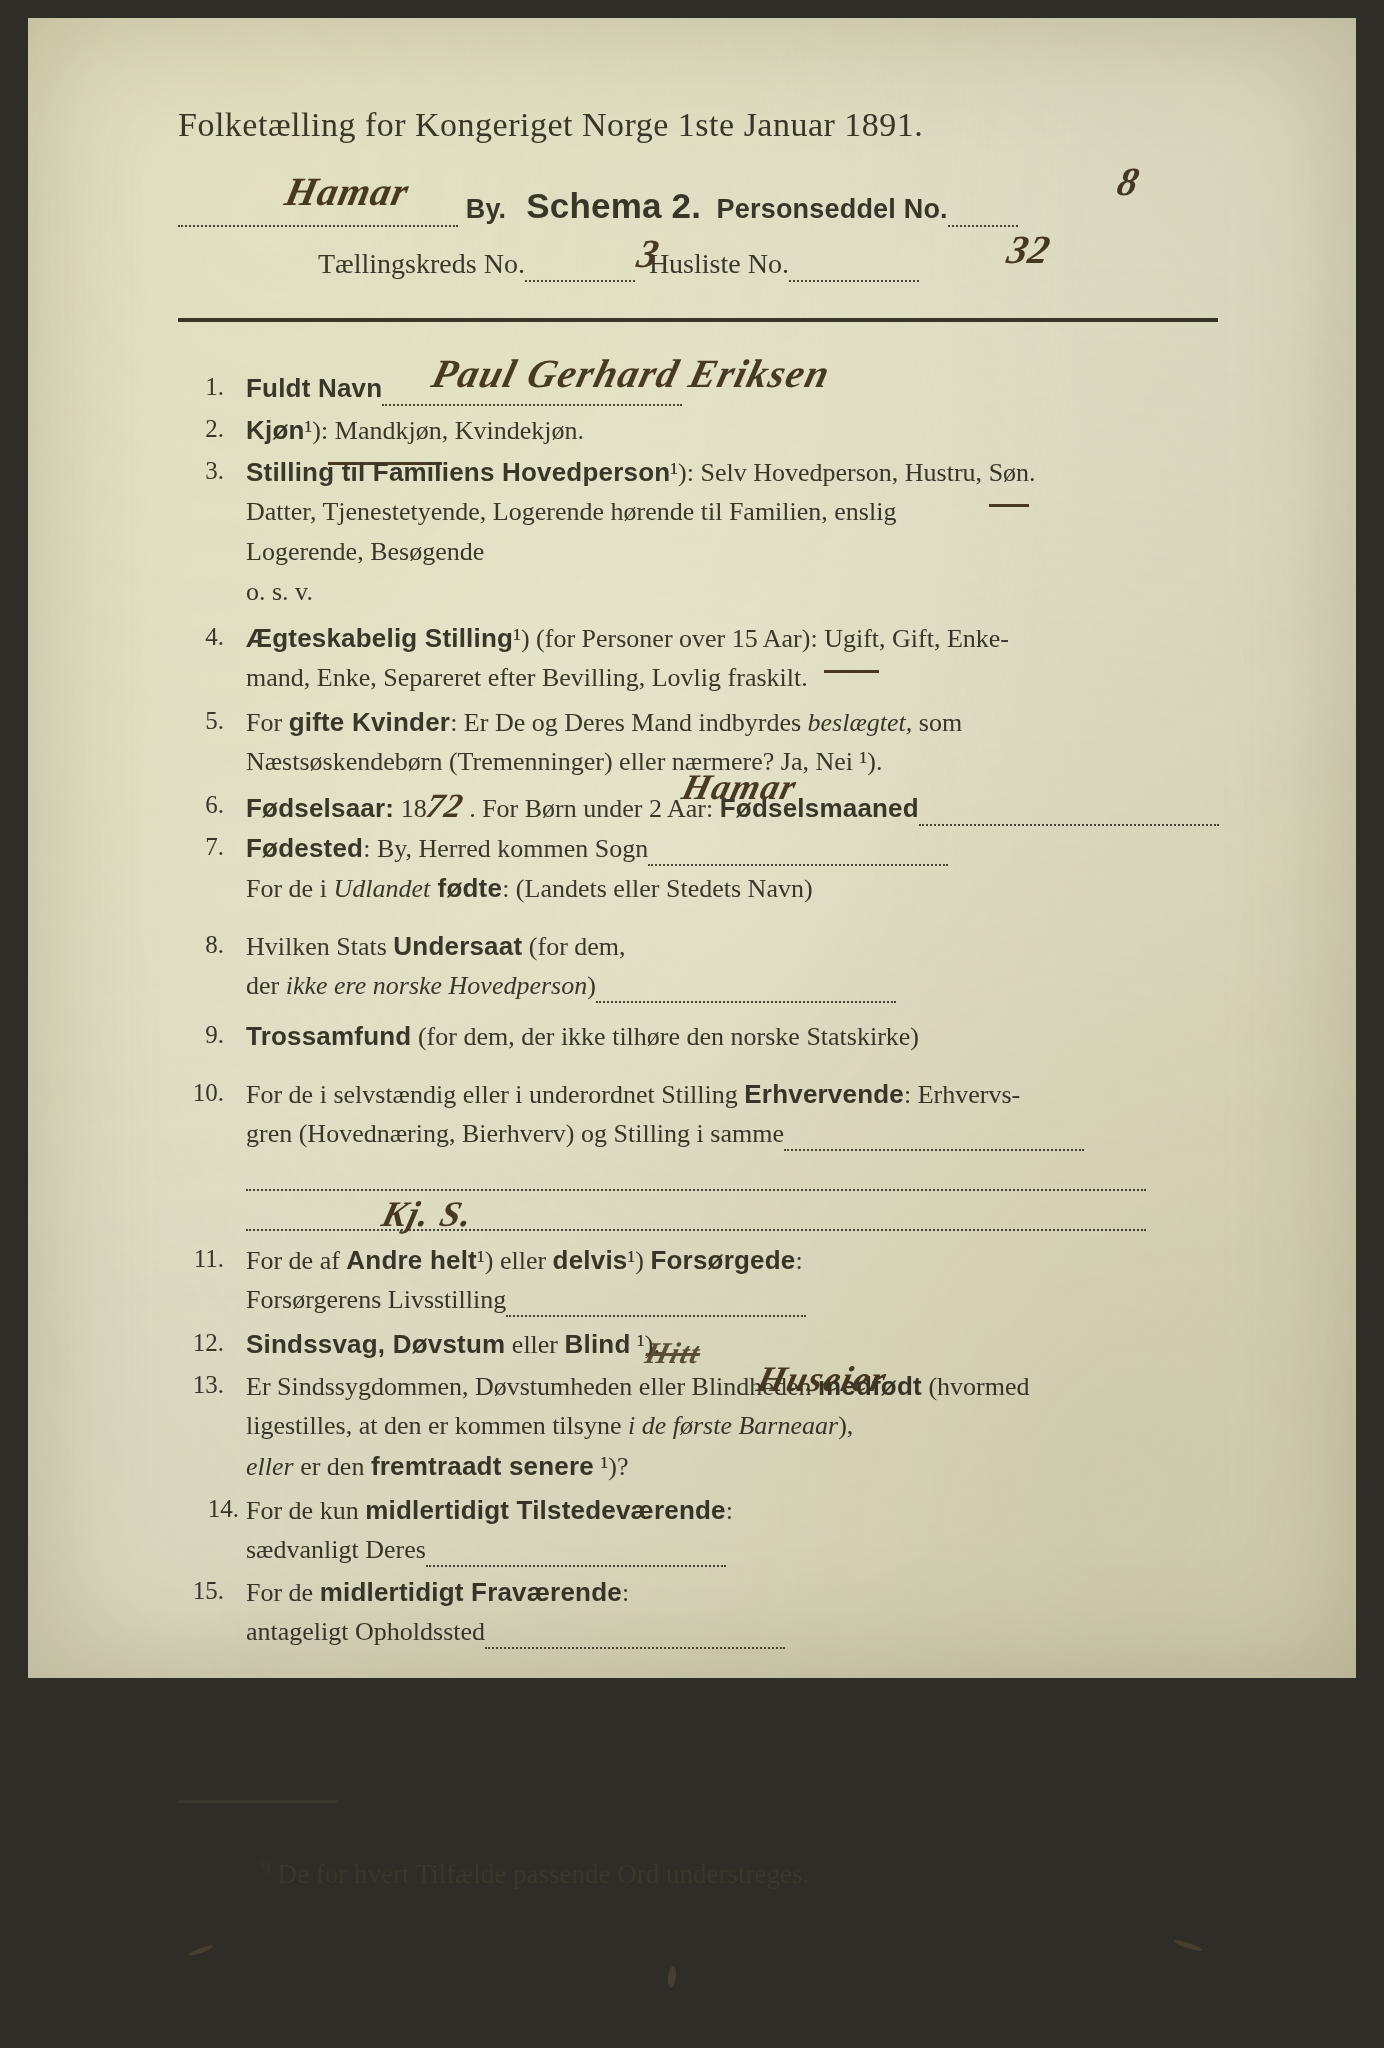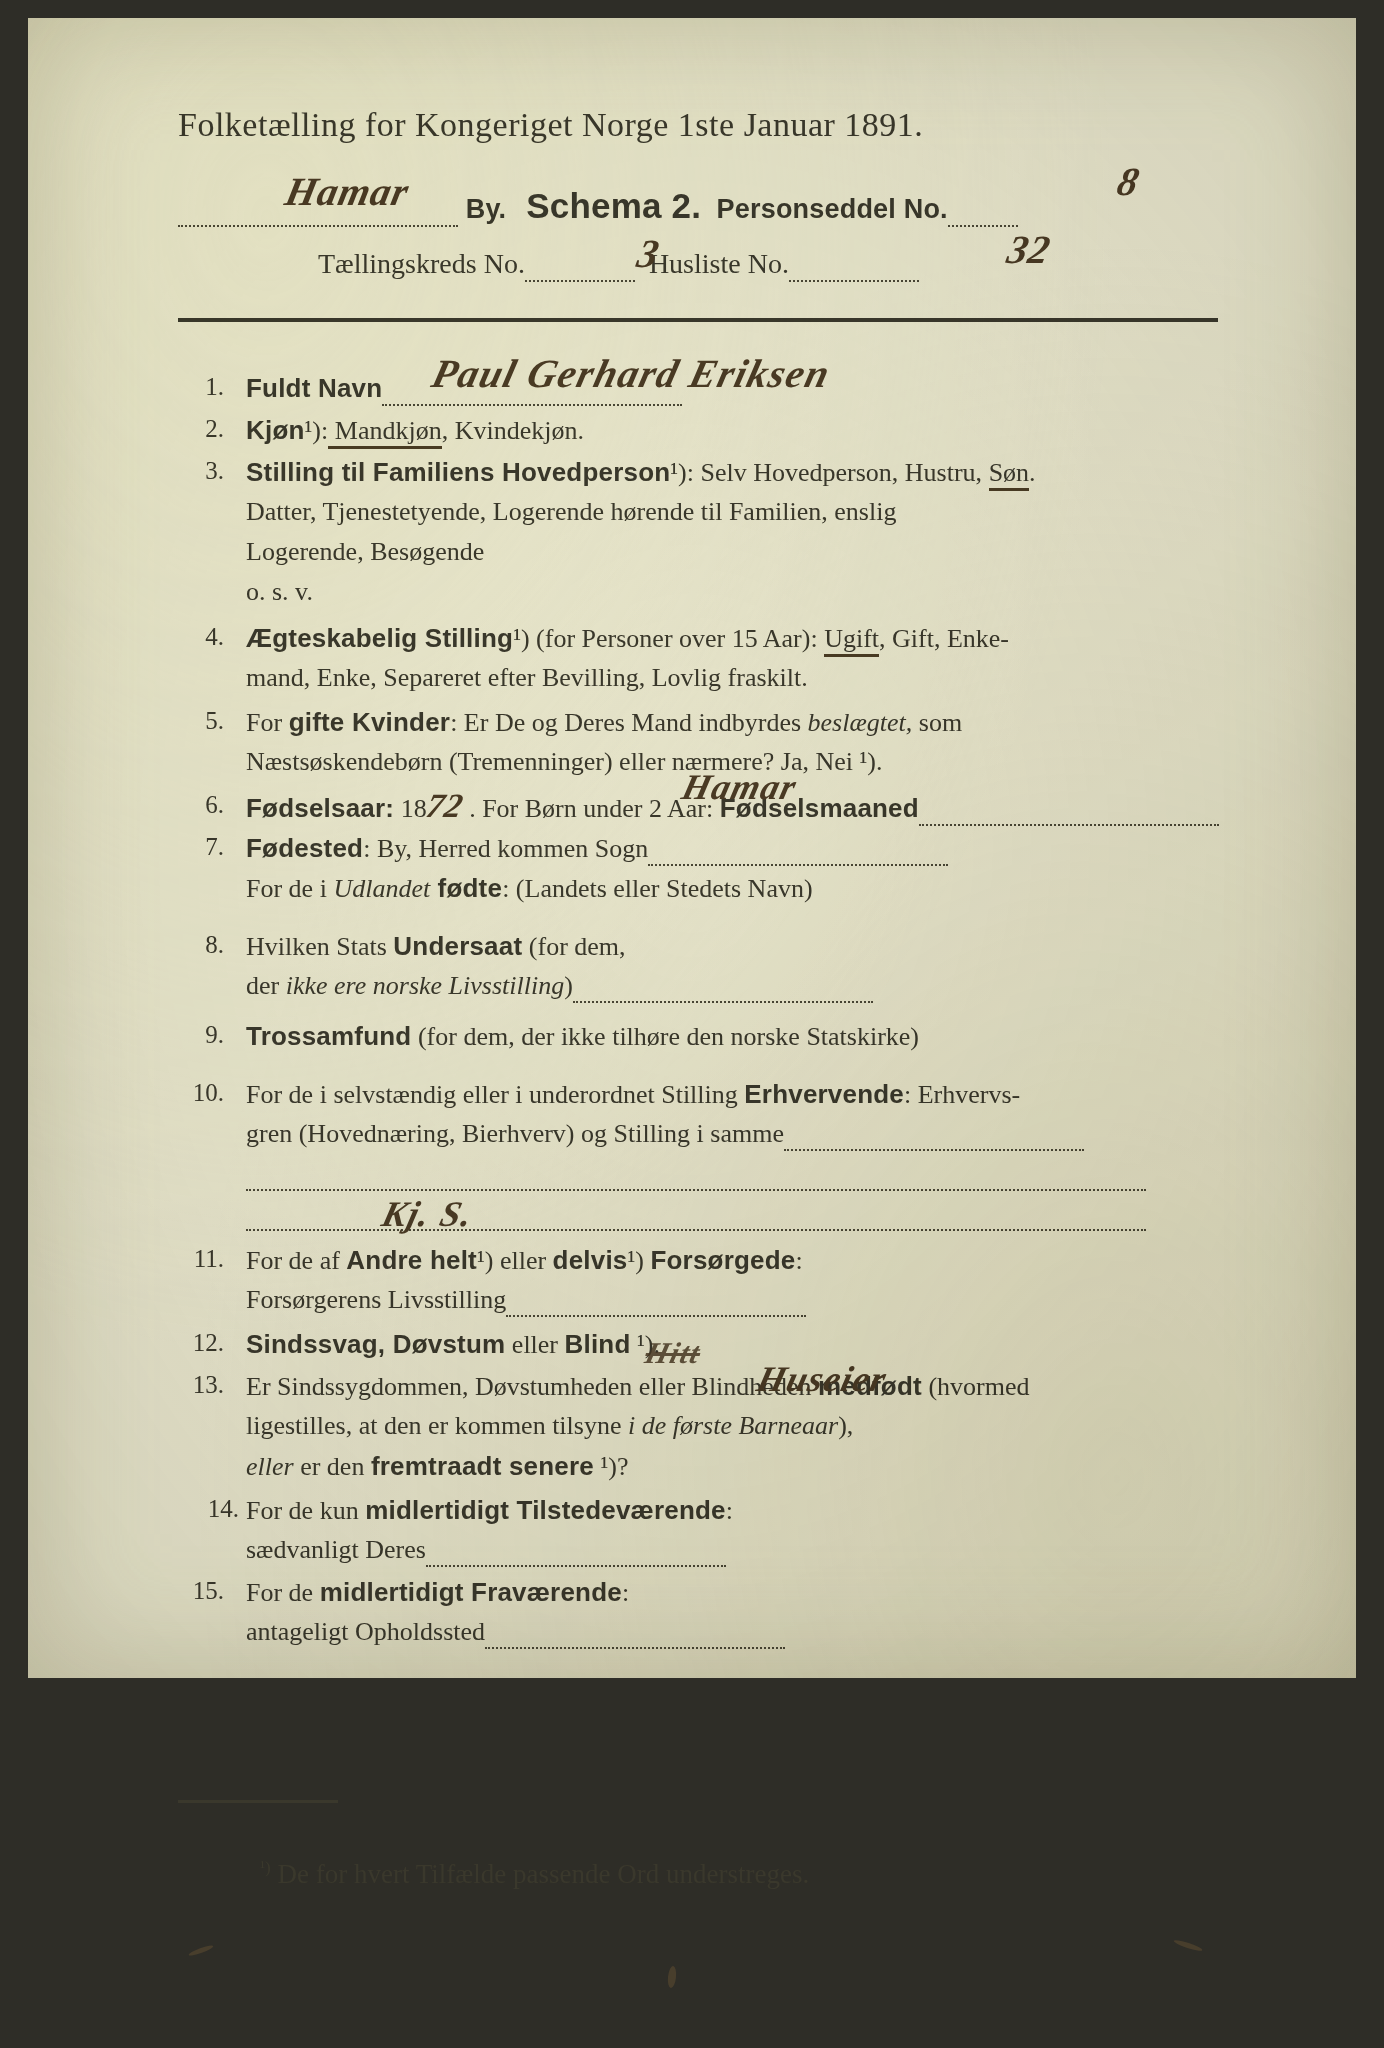--- a/index.html
+++ b/index.html
@@ -16,21 +16,21 @@
     mix-blend-mode:multiply;opacity:.85;}
   .sheet{position:absolute;left:0;top:0;right:0;bottom:0;}
 
   
   .prn{color:#3a382c;font-family:"Liberation Serif",serif;}
   .bold{font-weight:bold;font-family:"Liberation Sans",sans-serif;letter-spacing:.2px;}
   .ital{font-style:italic;}
   .hand{font-family:"Liberation Serif",serif;font-style:italic;color:#4a3a24;
         font-weight:bold;letter-spacing:1px;transform:skewX(-12deg);display:inline-block;}
   .dots{border-bottom:2px dotted #4a4736;display:inline-block;vertical-align:baseline;}
-  .uline{border-bottom:3px solid #4a3c24;padding-bottom:1px;}
+  .uline{border-bottom:3px solid #4a3c24;padding-bottom:17px;}
 
   
   .title{position:absolute;left:150px;top:88px;font-size:34px;letter-spacing:.5px;white-space:nowrap;}
   .hline2{position:absolute;left:150px;top:168px;width:1040px;font-size:28px;white-space:nowrap;}
   .hline3{position:absolute;left:290px;top:230px;font-size:28px;white-space:nowrap;}
   .hw-town{position:absolute;left:258px;top:150px;font-size:40px;}
   .hw-pnum{position:absolute;left:1090px;top:140px;font-size:40px;}
   .hw-kreds{position:absolute;left:610px;top:212px;font-size:40px;}
   .hw-husliste{position:absolute;left:980px;top:208px;font-size:40px;}
   .rule{position:absolute;left:150px;top:300px;width:1040px;height:4px;background:#3a382c;}
@@ -80,21 +80,21 @@
         <div class="num prn" style="left: 150px; top: 689px;">5.</div>
         <div class="row prn" style="left: 218px; top: 689px;"><span class="">For </span><span class="bold">gifte Kvinder</span><span class="">: Er De og Deres Mand indbyrdes </span><span class=" ital">beslægtet,</span><span class=""> som</span></div>
         <div class="row prn" style="left: 218px; top: 729px;"><span class="">Næstsøskendebørn (Tremenninger) eller nærmere? Ja, Nei ¹).</span></div>
         <div class="num prn" style="left: 150px; top: 773px;">6.</div>
         <div class="row prn" style="left: 218px; top: 773px;"><span class="bold">Fødselsaar:</span><span class=""> 18</span><span class="hand" style="font-size:34px">72</span><span class=""> .   For Børn under 2 Aar: </span><span class="bold">Fødselsmaaned</span><span class="dots" style="width:300px">&nbsp;</span></div>
         <div class="num prn" style="left: 150px; top: 815px;">7.</div>
         <div class="row prn" style="left: 218px; top: 815px;"><span class="bold">Fødested</span><span class="">: By, Herred kommen Sogn</span><span class="dots" style="width:300px">&nbsp;</span></div>
         <div class="row prn" style="left: 218px; top: 855px;"><span class="">For de i </span><span class=" ital">Udlandet</span><span class="bold"> fødte</span><span class="">: (Landets eller Stedets Navn)</span></div>
         <div class="num prn" style="left: 150px; top: 913px;">8.</div>
         <div class="row prn" style="left: 218px; top: 913px;"><span class="">Hvilken Stats </span><span class="bold">Undersaat</span><span class=""> (for dem,</span></div>
-        <div class="row prn" style="left: 218px; top: 953px;"><span class="">der </span><span class=" ital">ikke ere norske Livsstilling</span><span class="">)</span><span class="dots" style="width:300px">&nbsp;</span></div>
+        <div class="row prn" style="left: 218px; top: 953px;"><span class="">der </span><span class=" ital">ikke ere norske Hovedperson</span><span class="">)</span><span class="dots" style="width:300px">&nbsp;</span></div>
         <div class="num prn" style="left: 150px; top: 1003px;">9.</div>
         <div class="row prn" style="left: 218px; top: 1003px;"><span class="bold">Trossamfund</span><span class=""> (for dem, der ikke tilhøre den norske Statskirke)</span></div>
         <div class="num prn" style="left: 150px; top: 1061px;">10.</div>
         <div class="row prn" style="left: 218px; top: 1061px;"><span class="">For de i selvstændig eller i underordnet Stilling </span><span class="bold">Erhvervende</span><span class="">: Erhvervs-</span></div>
         <div class="row prn" style="left: 218px; top: 1101px;"><span class="">gren (Hovednæring, Bierhverv) og Stilling i samme</span><span class="dots" style="width:300px">&nbsp;</span></div>
         <div class="row prn" style="left: 218px; top: 1141px;"><span class="dots" style="width:900px">&nbsp;</span></div>
         <div class="row prn" style="left: 218px; top: 1181px;"><span class="dots" style="width:900px">&nbsp;</span></div>
         <div class="num prn" style="left: 150px; top: 1227px;">11.</div>
         <div class="row prn" style="left: 218px; top: 1227px;"><span class="">For de af </span><span class="bold">Andre helt</span><span class="">¹) eller </span><span class="bold">delvis</span><span class="">¹) </span><span class="bold">Forsørgede</span><span class="">:</span></div>
         <div class="row prn" style="left: 218px; top: 1267px;"><span class="">Forsørgerens Livsstilling</span><span class="dots" style="width:300px">&nbsp;</span></div>

